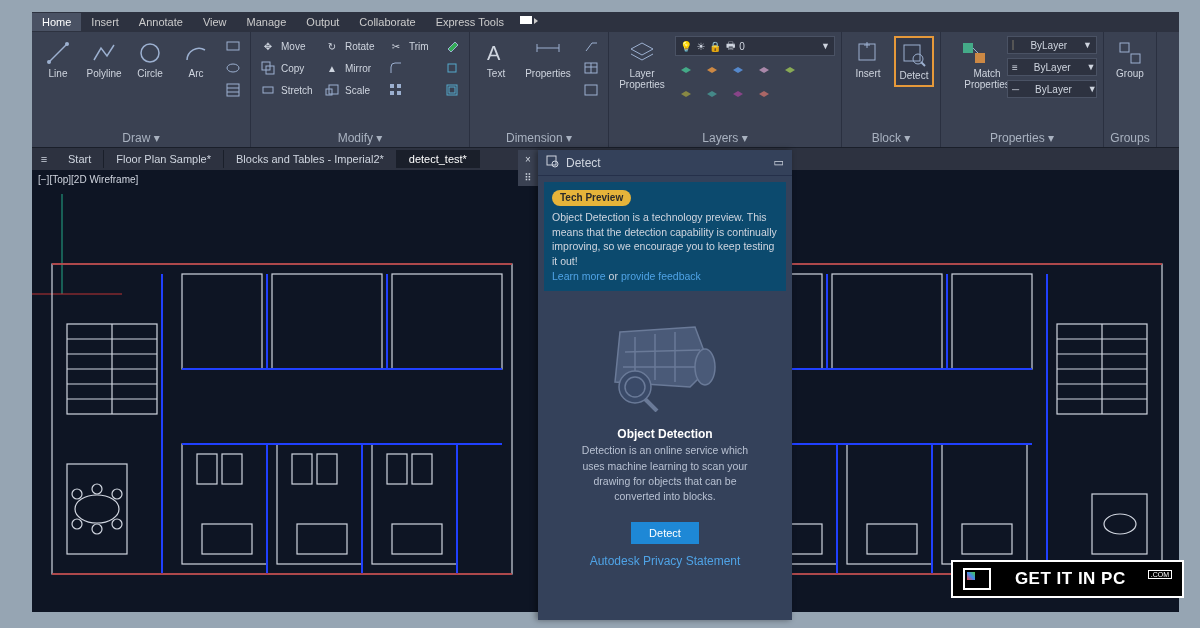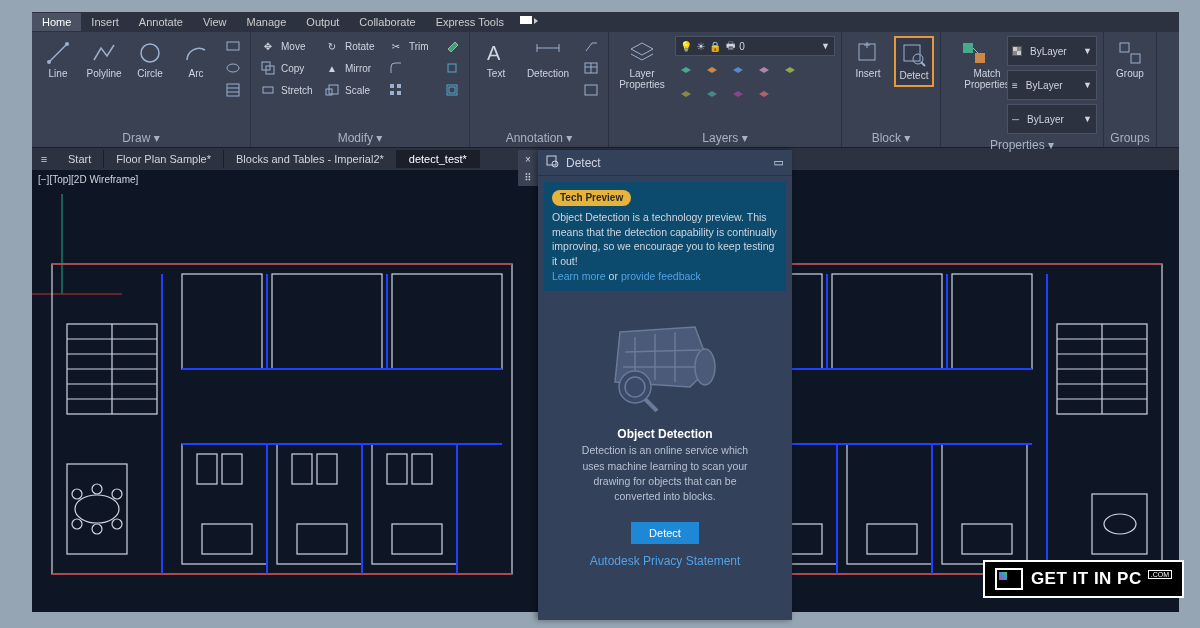--- a/index.html
+++ b/index.html
@@ -12,42 +12,42 @@
 .ribbon-group { display: flex; flex-direction: column; border-right: 1px solid #2a3040; padding: 4px 6px 0 6px; }
 .ribbon-group .tools-row { display: flex; align-items: flex-start; gap: 6px; flex: 1; }
 .ribbon-group .group-label { text-align: center; font-size: 12px; color: #a9b2c0; padding: 2px 0; cursor: pointer; }
 .big-tool { display: flex; flex-direction: column; align-items: center; width: 40px; color: #cfd5df; font-size: 10px; gap: 2px; cursor: pointer; padding: 4px 2px; }
 .big-tool.highlighted { border: 2px solid #e6993a; background: #33394a; }
 .big-tool svg, .small-tool svg { display: block; }
 .tool-col { display: flex; flex-direction: column; gap: 2px; }
 .small-tool { display: flex; align-items: center; gap: 4px; color: #cfd5df; font-size: 10px; cursor: pointer; padding: 1px 2px; height: 20px; }
 .icon-box { width: 18px; height: 18px; display: flex; align-items: center; justify-content: center; }
 .layer-dd { width: 160px; height: 20px; background: #2d3240; border: 1px solid #4a5264; display: flex; align-items: center; color: #cfd5df; font-size: 10px; padding: 0 4px; gap: 4px; }
-.prop-dd { width: 90px; height: 18px; background: #2d3240; border: 1px solid #4a5264; display: flex; align-items: center; color: #cfd5df; font-size: 10px; padding: 14px 4px; gap: 8px; margin-bottom: 2px; }
+.prop-dd { width: 90px; height: 18px; background: #2d3240; border: 1px solid #4a5264; display: flex; align-items: center; color: #cfd5df; font-size: 10px; padding: 2px 4px; gap: 16px; margin-bottom: 2px; }
 .file-tabs { height: 22px; background: #2d3240; display: flex; align-items: center; font-size: 11px; }
 .file-tabs .ft { padding: 3px 12px; color: #cfd5df; border-right: 1px solid #1a1f2a; cursor: pointer; }
 .file-tabs .ft.active { background: #1a1f2a; color: #fff; }
 .file-tabs .icon-tab { width: 24px; text-align: center; color: #cfd5df; cursor: pointer; }
 .viewport { position: relative; height: 442px; background: #0e1524; padding-left: 48px; }
 .view-label { position: absolute; left: 6px; top: 4px; font-size: 10px; color: #d0d5df; }
 .drawing { position: absolute; left: 0; top: 24px; width: 100%; height: 418px; }
 .detect-panel { position: absolute; left: 506px; top: 138px; width: 254px; height: 470px; background: #34415a; color: #cfd5df; font-size: 11px; display: flex; flex-direction: column; box-shadow: -2px 0 6px rgba(0,0,0,.4); }
 .detect-panel .hdr { height: 26px; display: flex; align-items: center; padding: 0 8px; gap: 6px; border-bottom: 1px solid #25304a; }
 .detect-panel .hdr .ttl { flex: 1; font-size: 12px; }
 .detect-panel .note { background: #0c4a6e; margin: 6px; padding: 8px; font-size: 10.5px; line-height: 1.4; }
 .badge { display: inline-block; background: #e6b43a; color: #2a2a2a; font-weight: bold; padding: 1px 8px; border-radius: 8px; font-size: 10px; margin-bottom: 4px; }
 .detect-panel a { color: #4fa3e6; text-decoration: none; }
 .illus { display: flex; align-items: center; justify-content: center; height: 130px; }
 .detect-panel .main-txt h3 { text-align: center; font-size: 12px; font-weight: 600; color: #fff; margin-bottom: 2px; }
 .detect-panel .main-txt p { text-align: center; font-size: 10.5px; padding: 0 34px; line-height: 1.45; color: #b8c1d2; }
 .detect-btn { display: block; margin: 18px auto 10px; background: #1e88d6; color: #fff; border: none; padding: 5px 18px; font-size: 11px; cursor: pointer; }
 .privacy { text-align: center; font-size: 12px; color: #4fa3e6; }
 .panel-close-strip { position: absolute; left: 486px; top: 138px; width: 20px; height: 36px; background: #3a4152; display: flex; flex-direction: column; align-items: center; justify-content: space-around; color: #cfd5df; font-size: 10px; }
 .panel-close-strip div { cursor: pointer; }
-.watermark { position: absolute; right: 16px; bottom: 30px; display: flex; align-items: center; gap: 8px; background: #000; padding: 6px 10px; border: 2px solid #fff; }
+.watermark { position: absolute; right: 16px; bottom: 30px; display: flex; align-items: center; gap: 24px; background: #000; padding: 6px 10px; border: 2px solid #fff; }
 .watermark .wm-icon { width: 28px; height: 22px; background: #000; border: 2px solid #fff; position: relative; }
 .watermark .wm-icon::before { content: ""; position: absolute; left: 2px; top: 2px; width: 8px; height: 8px; background: linear-gradient(45deg,#e44,#48e,#4c4); }
 .watermark .wm-text { color: #fff; font-weight: 800; font-size: 17px; letter-spacing: .5px; font-family: Arial, sans-serif; }
 .watermark .wm-sub { font-size: 7px; color: #fff; background: #000; border: 1px solid #fff; padding: 0 2px; margin-left: -2px; align-self: flex-start; margin-top: 2px; }
 .chev { font-size: 9px; margin-left: auto; }
 .swatch { width: 10px; height: 10px; background: repeating-conic-gradient(#888 0 25%, #ccc 0 50%); border: 1px solid #555; }
 </style>
 </head>
 <body>
 
@@ -229,21 +229,21 @@
               <text x="4" y="20" font-size="20" fill="#cfd5df" font-family="serif">A</text>
             </svg>
           <span>Text</span>
         </div>
         <div class="big-tool" style="width:52px;">
           <svg width="28" height="26">
               <line x1="3" y1="8" x2="25" y2="8" stroke="#9cb0d0"></line>
               <line x1="3" y1="4" x2="3" y2="12" stroke="#9cb0d0"></line>
               <line x1="25" y1="4" x2="25" y2="12" stroke="#9cb0d0"></line>
             </svg>
-          <span>Detection</span>
+          <span>Properties</span>
         </div>
         <div class="tool-col">
           <div class="small-tool">
               <span class="icon-box">
                 <svg width="14" height="14">
                   <path d="M2 12 L8 4 L13 4" stroke="#9cb0d0" fill="none"></path>
                 </svg>
               </span>
             </div>
           <div class="small-tool">
@@ -257,21 +257,21 @@
             </div>
           <div class="small-tool">
               <span class="icon-box">
                 <svg width="14" height="14">
                   <rect x="1" y="2" width="12" height="10" stroke="#9cb0d0" fill="none"></rect>
                 </svg>
               </span>
             </div>
         </div>
       </div>
-      <div class="group-label">Annotation ▾</div>
+      <div class="group-label">Dimension ▾</div>
     </div>
 
     <div class="ribbon-group">
       <div class="tools-row">
         <div class="big-tool" style="width:54px;">
           <svg width="28" height="26">
               <path d="M14 3 L25 9 L14 15 L3 9 Z" stroke="#9cb0d0" fill="none"></path>
               <path d="M3 14 L14 20 L25 14" stroke="#9cb0d0" fill="none"></path>
             </svg>
           <span style="text-align:center;line-height:1.1;">Layer Properties</span>

